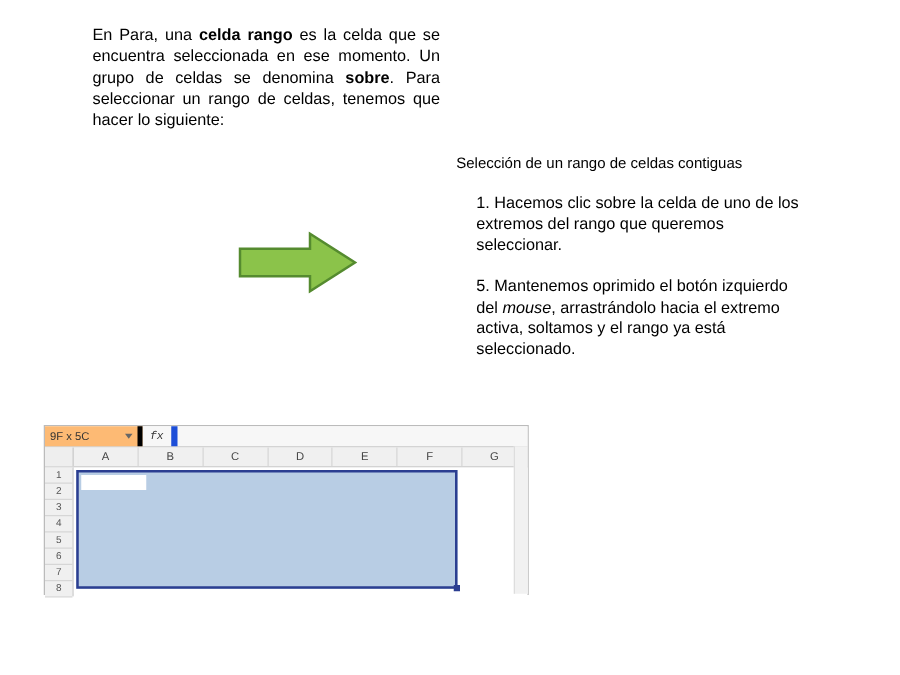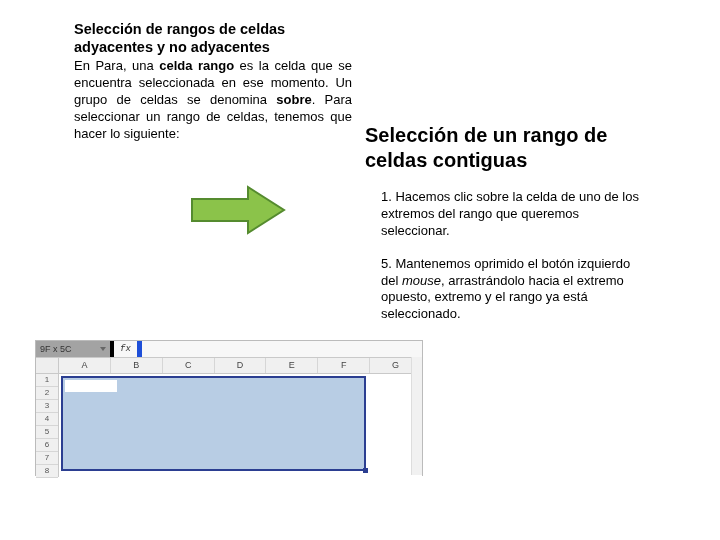--- a/index.html
+++ b/index.html
@@ -39,22 +39,22 @@
     width: 96px;
     height: 50px;
   }
   .col-right {
     position: absolute;
     left: 365px;
     top: 123px;
     width: 300px;
   }
   .col-right h2 {
-    font-size: 20px;
-    font-weight: bold;
+    font-size: 12px;
+    font-weight: normal;
     margin: 0 0 2px 0;
     line-height: 1.25;
   }
   .col-right .step {
     margin: 16px;
     font-size: 13px;
     line-height: 1.3;
   }
   .excel {
     position: absolute;
@@ -76,21 +76,21 @@
     background: #f7f7f7;
   }
   .namebox {
     width: 70px;
     border-right: 4px solid #000000;
     padding-left: 4px;
     height: 100%;
     display: flex;
     align-items: center;
     position: relative;
-    background: #a3a3a3;
+    background: #fdba74;
   }
   .namebox:after {
     content: "";
     position: absolute;
     right: 4px;
     top: 6px;
     border-left: 3px solid transparent;
     border-right: 3px solid transparent;
     border-top: 4px solid #666;
   }
@@ -180,35 +180,34 @@
     width: 10px;
     background: #f1f1f1;
     border-left: 1px solid #ddd;
   }
   em { font-style: italic; }
 </style>
 </head>
 <body>
 
 <div class="col-left">
-  <h1>Selección de rangos de celdas adyacentes y no adyacentes</h1>
   <p>
     <span>En Para, una </span><b>celda rango</b><span> es la celda que se encuentra seleccionada en ese momento. Un grupo de celdas se denomina </span><b>sobre</b><span>. Para seleccionar un rango de celdas, tenemos que hacer lo siguiente:</span>
   </p>
 </div>
 
 <svg class="arrow" viewBox="0 0 96 50">
   <polygon points="2,14 58,14 58,2 94,25 58,48 58,36 2,36" fill="#8bc34a" stroke="#558b2f" stroke-width="2"></polygon>
 </svg>
 
 <div class="col-right">
   <h2>Selección de un rango de celdas contiguas</h2>
   <p class="step">1. Hacemos clic sobre la celda de uno de los extremos del rango que queremos seleccionar.</p>
   <p class="step">
-    <span>5. Mantenemos oprimido el botón izquierdo del </span><em>mouse</em><span>, arrastrándolo hacia el extremo opuesto, extremo y el rango ya está seleccionado.</span>
+    <span>5. Mantenemos oprimido el botón izquierdo del </span><em>mouse</em><span>, arrastrándolo hacia el extremo activa, soltamos y el rango ya está seleccionado.</span>
   </p>
 </div>
 
 <div class="excel">
   <div class="excel-top">
     <div class="namebox">9F x 5C</div>
     <div class="fx">fx</div>
   </div>
   <div class="excel-headers">
     <div class="rowhead-corner"></div>

